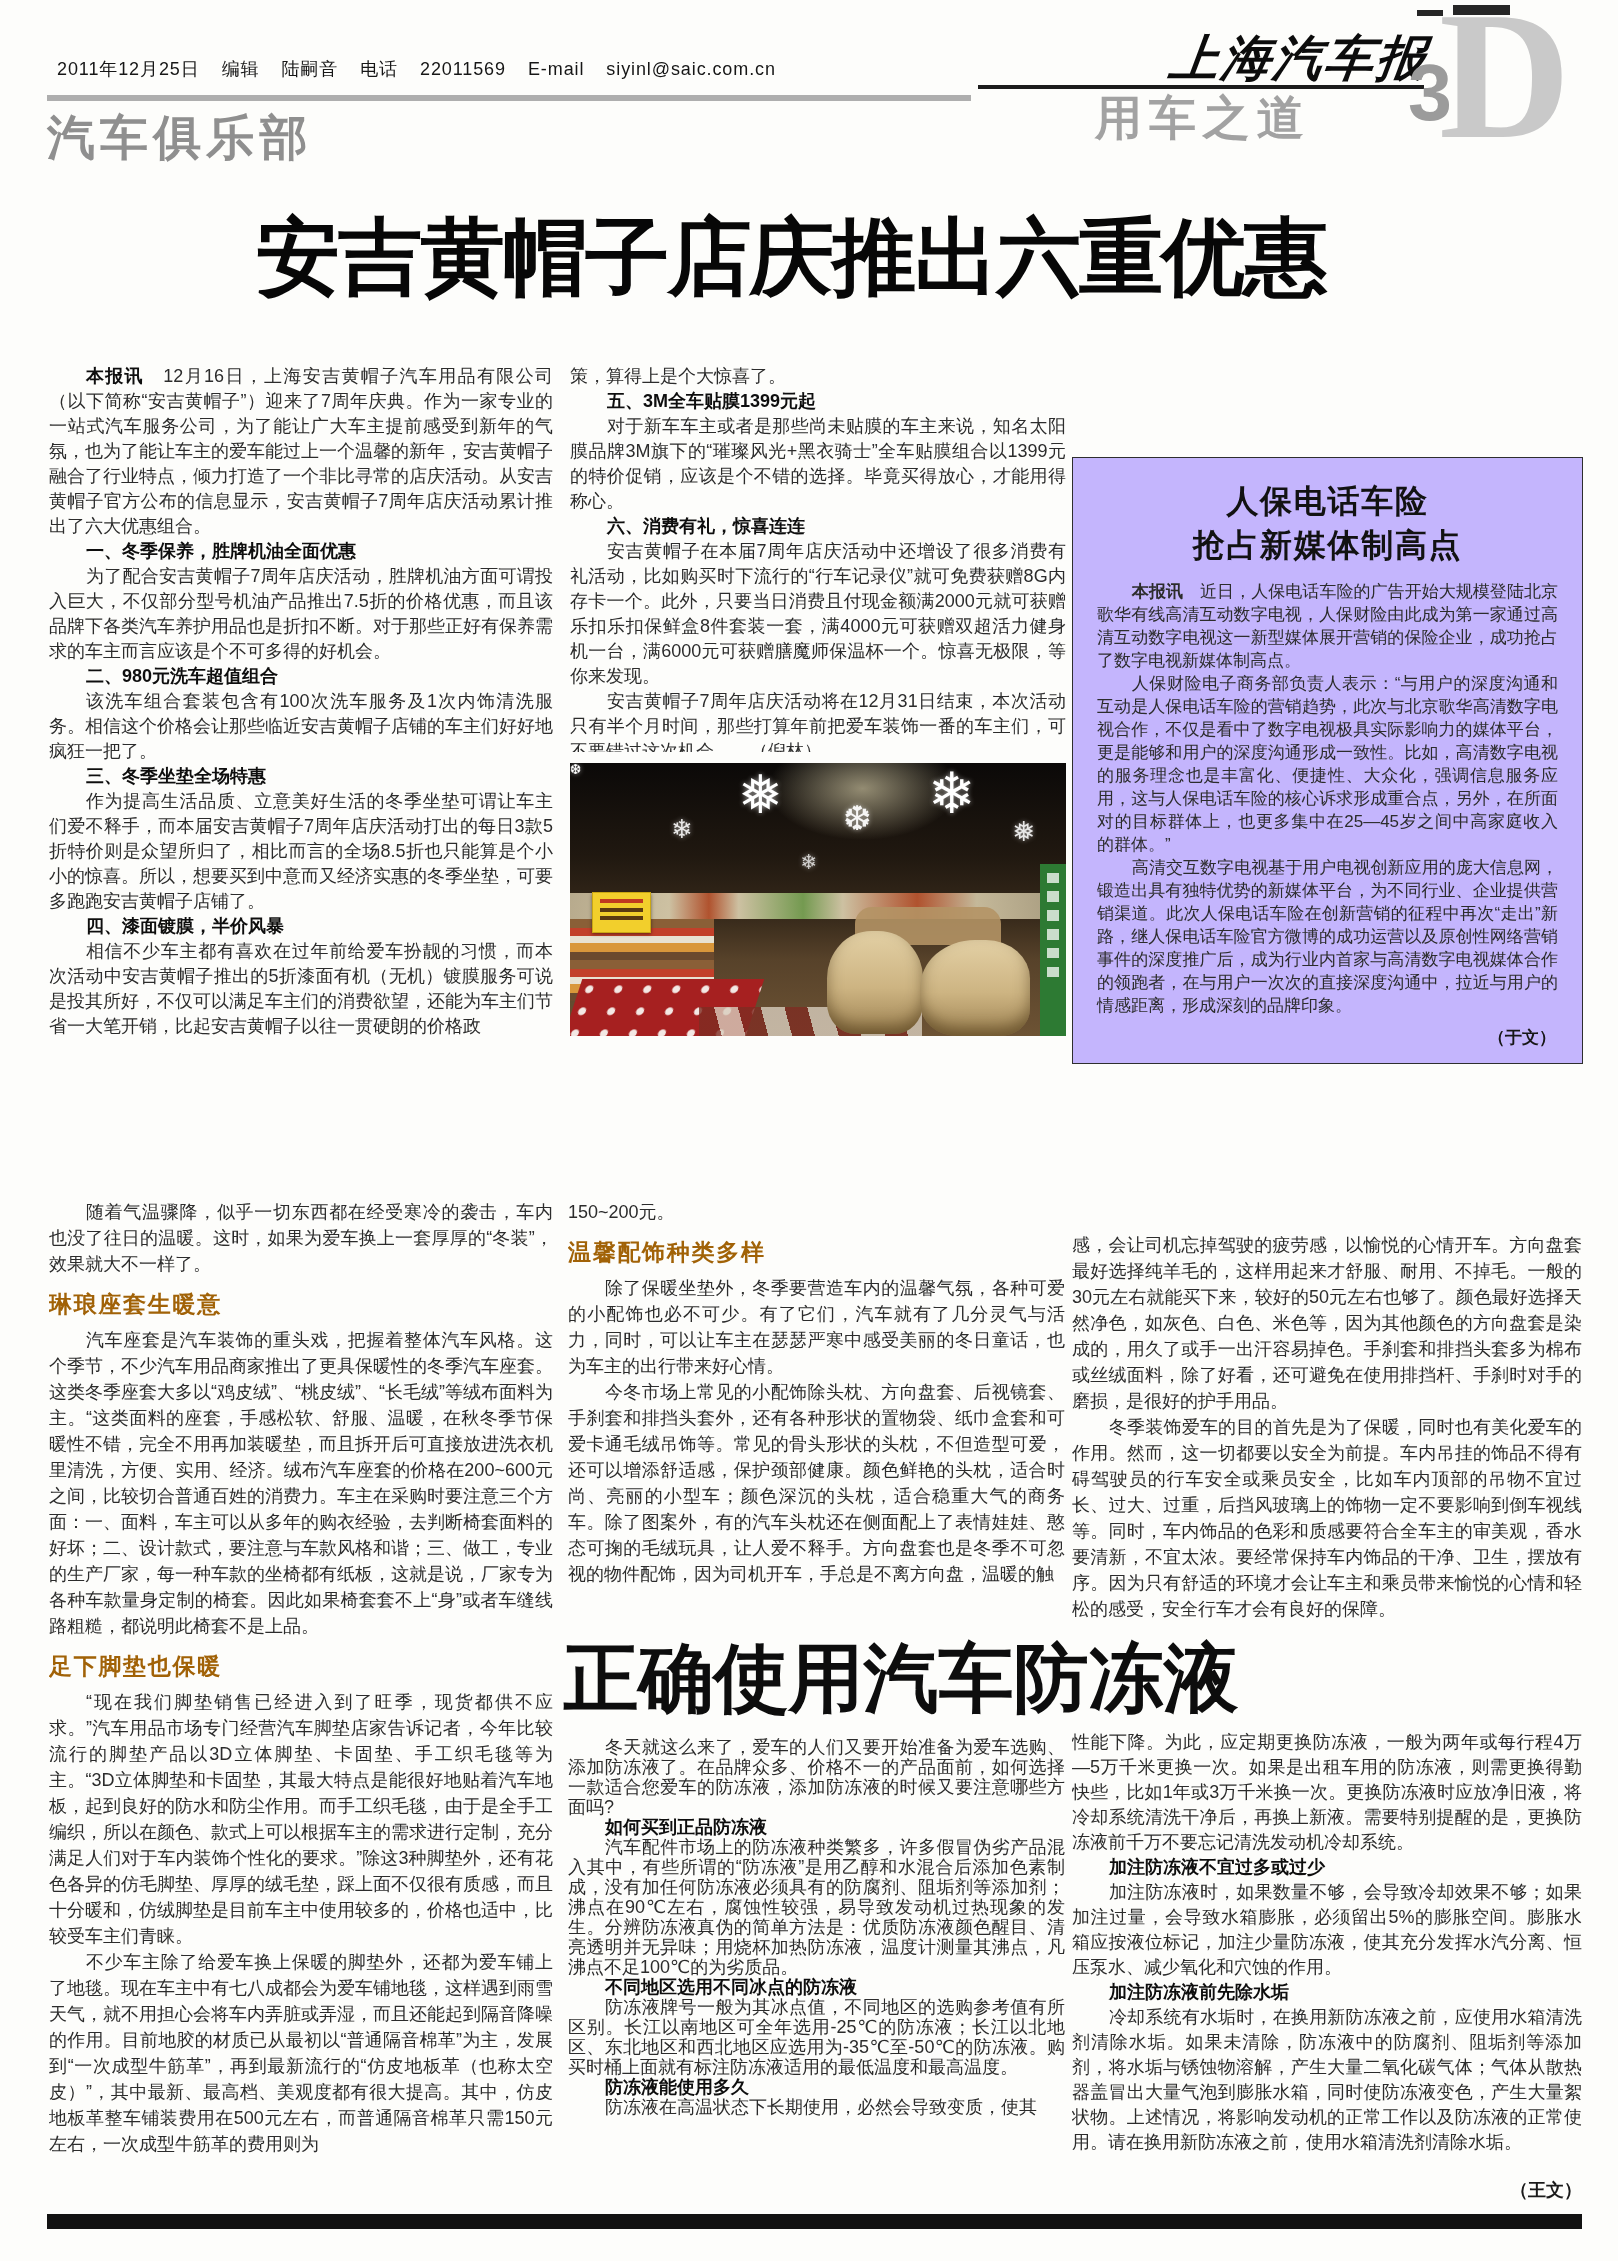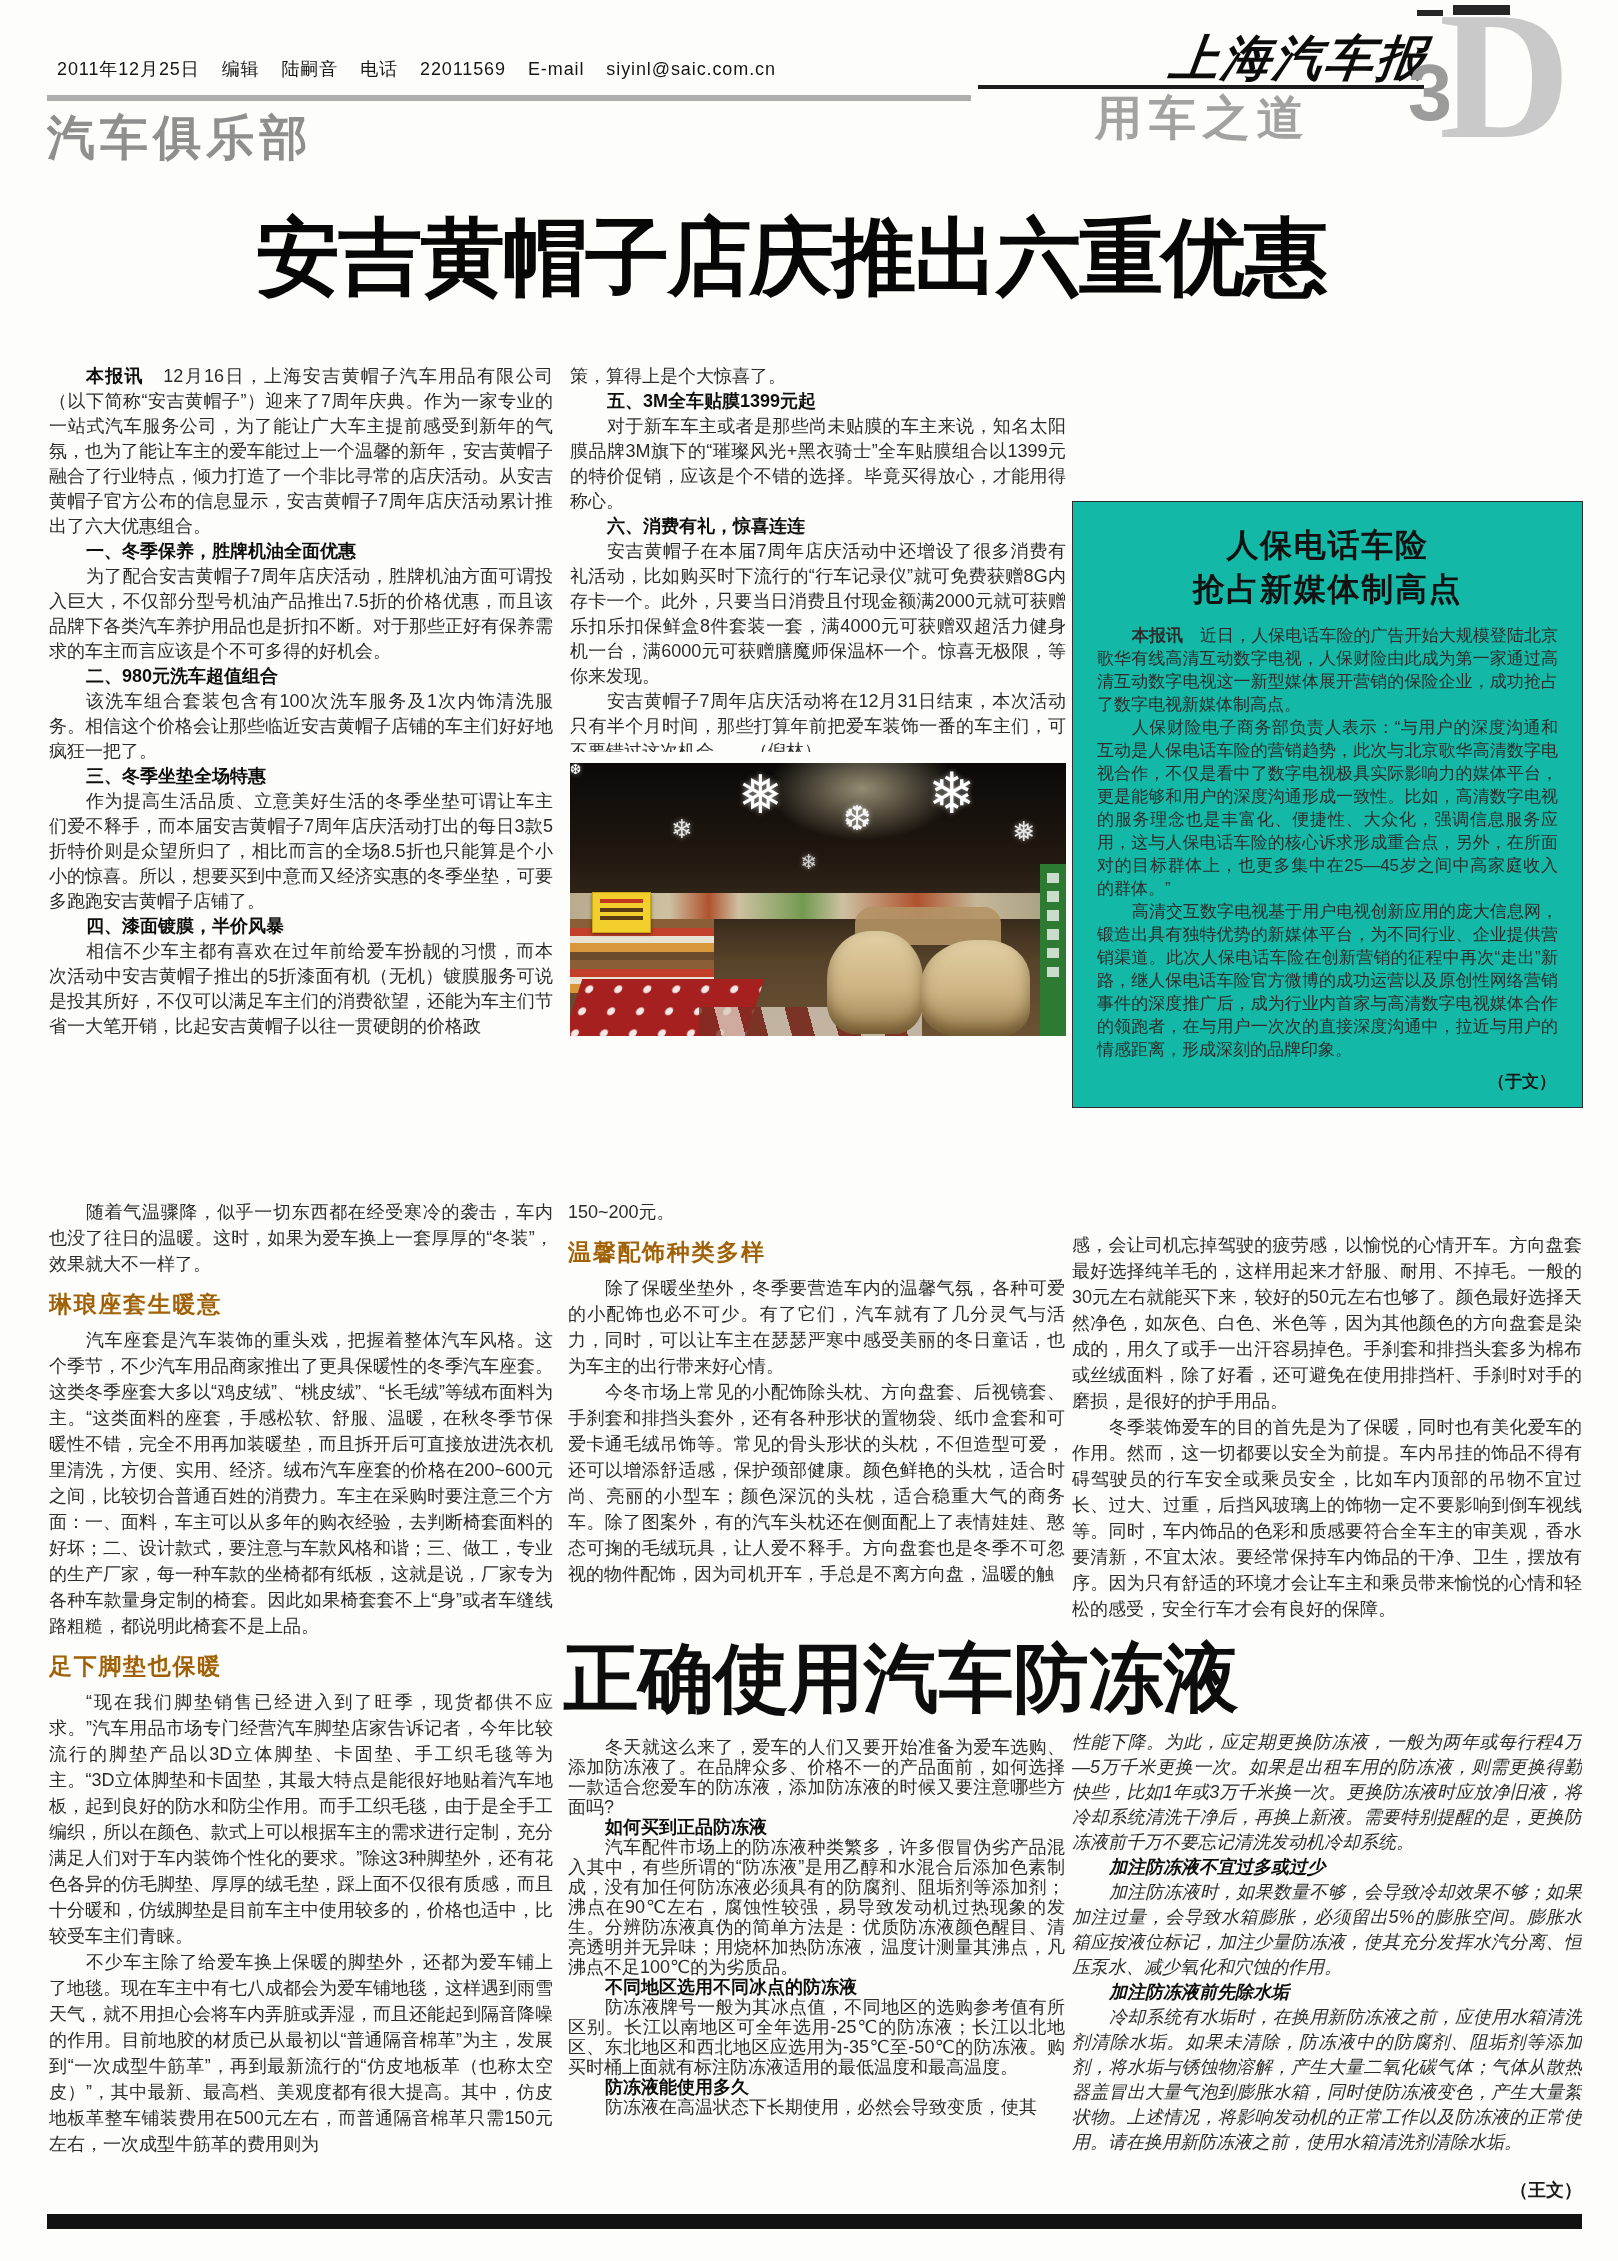--- a/index.html
+++ b/index.html
@@ -36,25 +36,25 @@
   .col .para.ni{text-indent:0;}
   .col .sub-num{font-weight:bold;text-indent:2.05em;color:#0e0e0e;}
   .col .sub-big{font-weight:bold;font-size:23px;margin:13.7px 0 10.3px;text-indent:0;color:#a16207;letter-spacing:1.7px;}
   .col b{color:#0e0e0e;}
   #a1c1{left:49px;top:364px;width:504px;height:699px;line-height:25px;}
   #a1c2{left:570px;top:364px;width:496px;height:388px;line-height:25px;}
   #a2c1{left:49px;top:1199px;width:504px;height:1003px;}
   #a2c2{left:568px;top:1199px;width:497px;height:436px;}
   #a2c3{left:1072px;top:1199px;width:510px;height:407px;margin-top:33px;}
   #a3c1{left:568px;top:1737px;width:497px;height:473px;line-height:20px;}
-  #a3c2{left:1072px;top:1730px;width:510px;height:454px;line-height:25px;font-style:italic;}
+  #a3c2{left:1072px;top:1730px;width:510px;height:454px;line-height:25px;}
   .a3-byline{position:absolute;right:37px;top:2178px;font-size:18px;font-weight:bold;color:#1a1a1a;}
   
-  .pink-box{position:absolute;left:1072px;top:457px;width:511px;height:607px;background:#14b8a6;
-        border:1.7px solid #2e2e2e;box-sizing:border-box;padding:20.6px 24px 13.7px;overflow:hidden;margin-top:44px;}
+  .pink-box{position:absolute;left:1072px;top:457px;width:511px;height:607px;background:#c4b5fd;
+        border:1.7px solid #2e2e2e;box-sizing:border-box;padding:20.6px 24px 13.7px;overflow:hidden;}
   .box-title{font-family:"Liberation Serif","DejaVu Serif",serif;font-weight:bold;font-size:32px;
         line-height:1.4;text-align:center;color:#121212;margin-bottom:12px;letter-spacing:1.7px;}
   .box-body{text-align:justify;font-size:17px;line-height:23px;color:#2c2c2c;}
   .box-body .para{text-indent:2.05em;}
   .box-byline{position:absolute;right:26px;bottom:13.7px;font-size:17px;font-weight:bold;color:#161616;}
   
   .photo{position:absolute;left:570px;top:763px;width:496px;height:273px;overflow:hidden;
         background:linear-gradient(180deg,#0b0908 0%,#201810 34%,#3a2c1c 58%,#57422a 72%,#6d5334 100%);}
   .photo .lightspot{position:absolute;left:40%;top:-26px;width:189px;height:103px;border-radius:50%;
         background:radial-gradient(closest-side,rgba(255,244,200,.55),rgba(255,244,200,0));}

